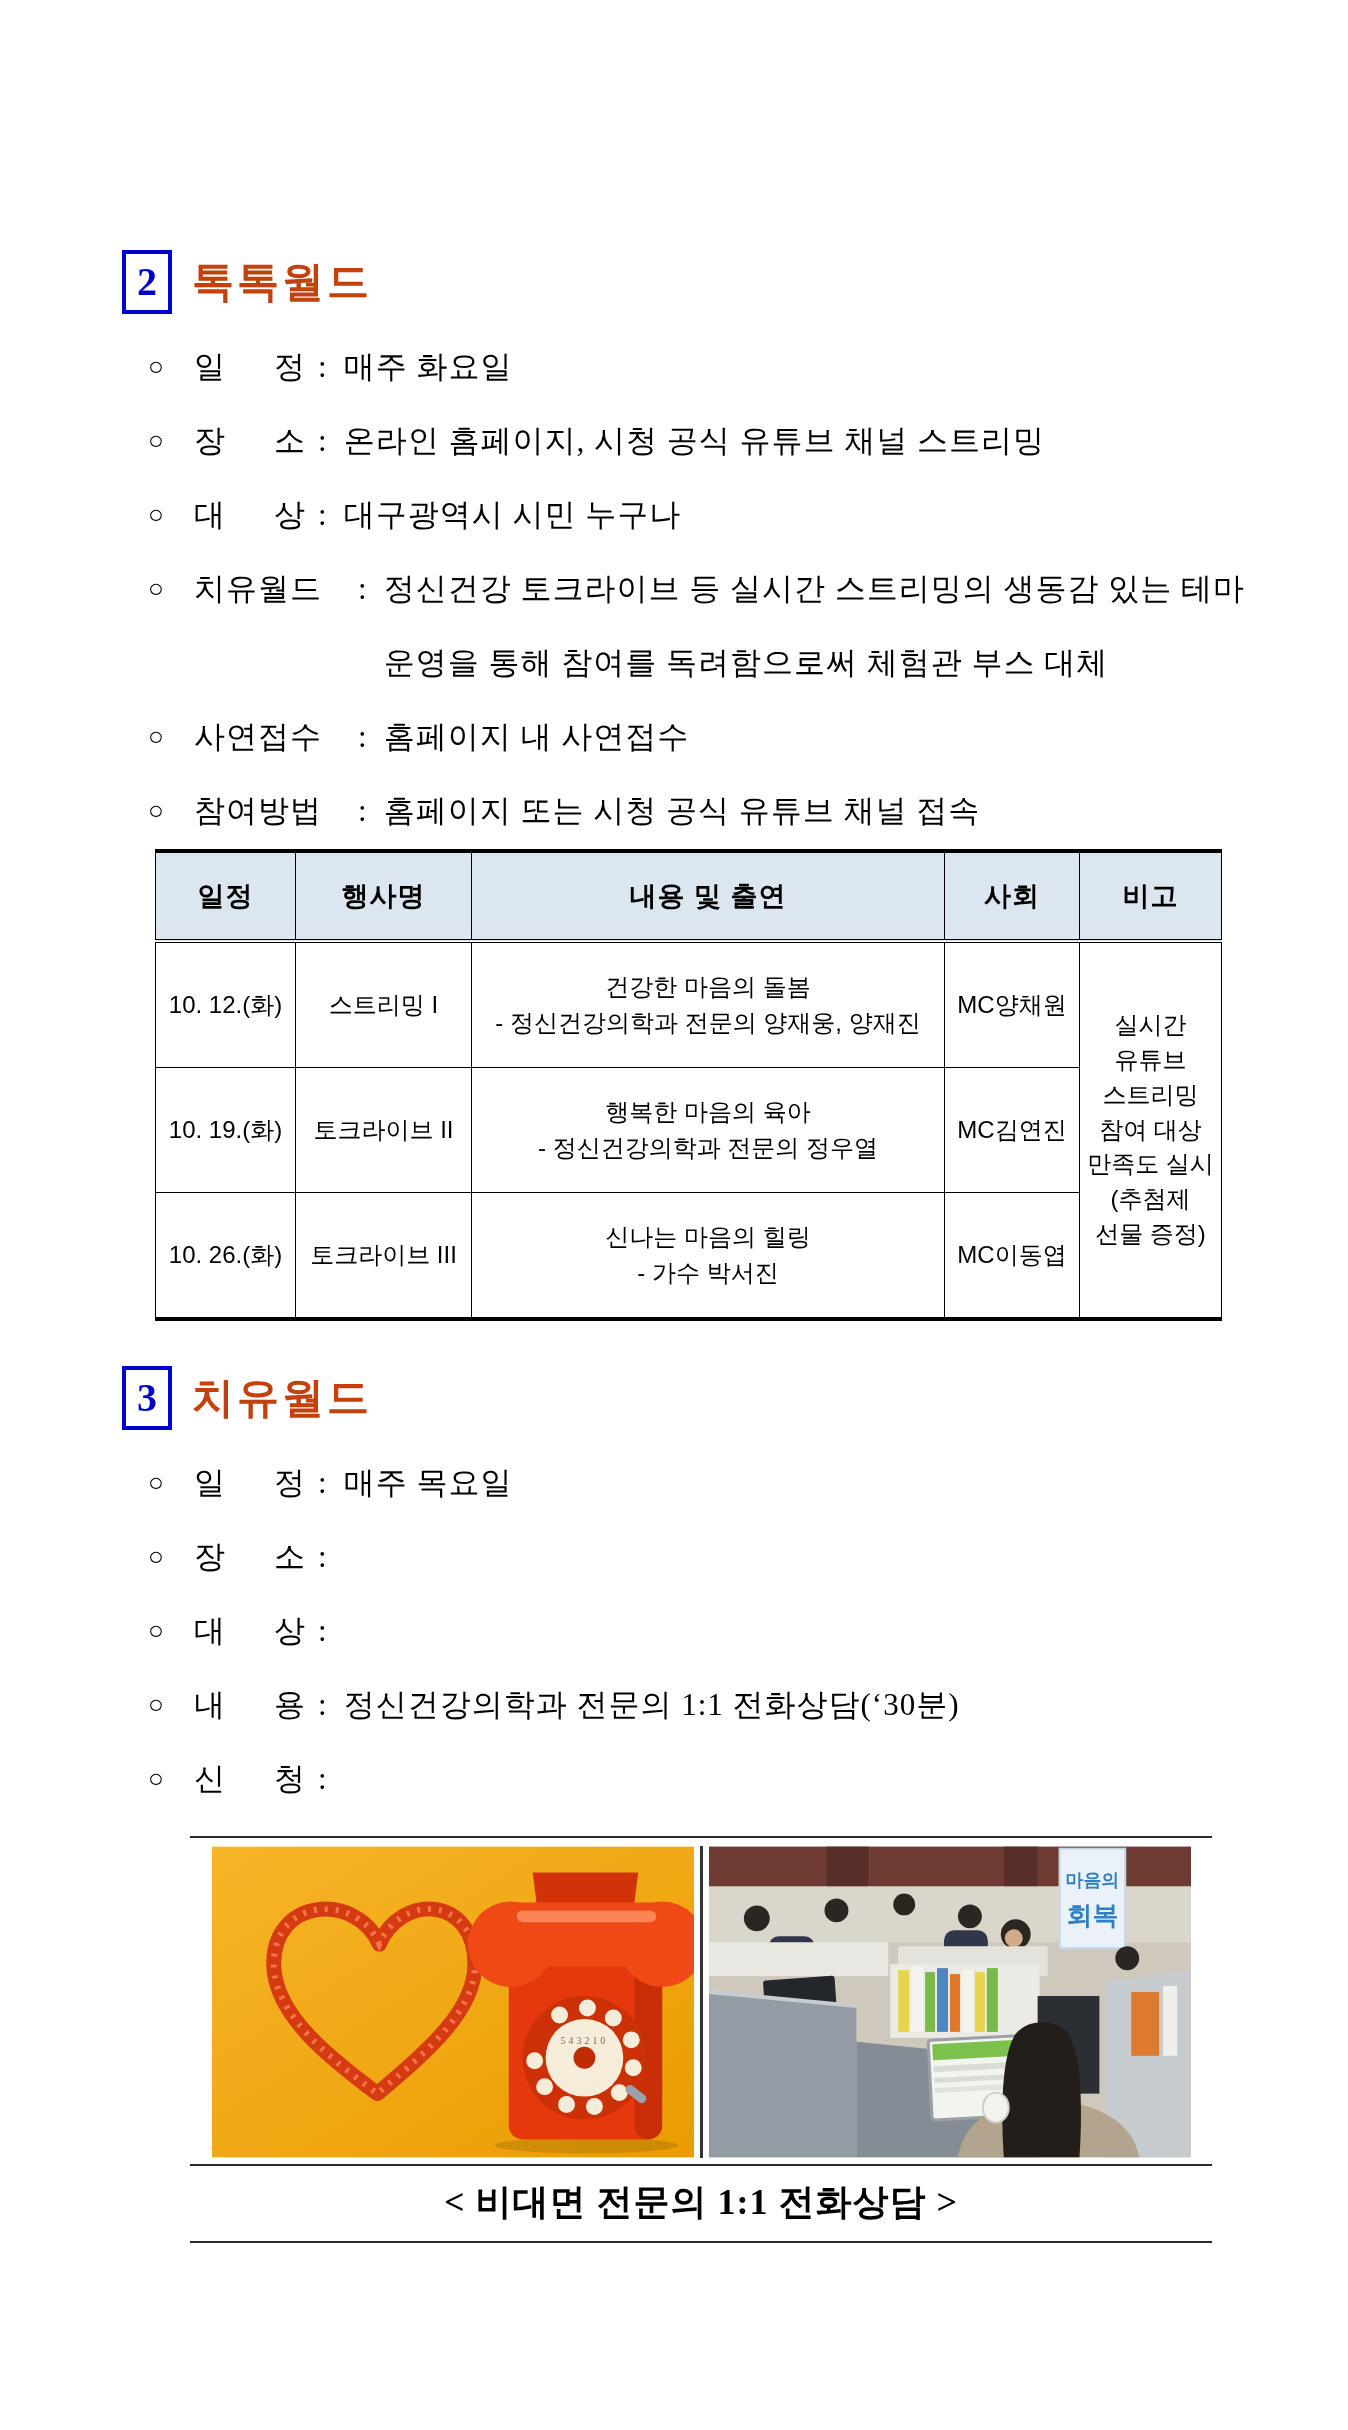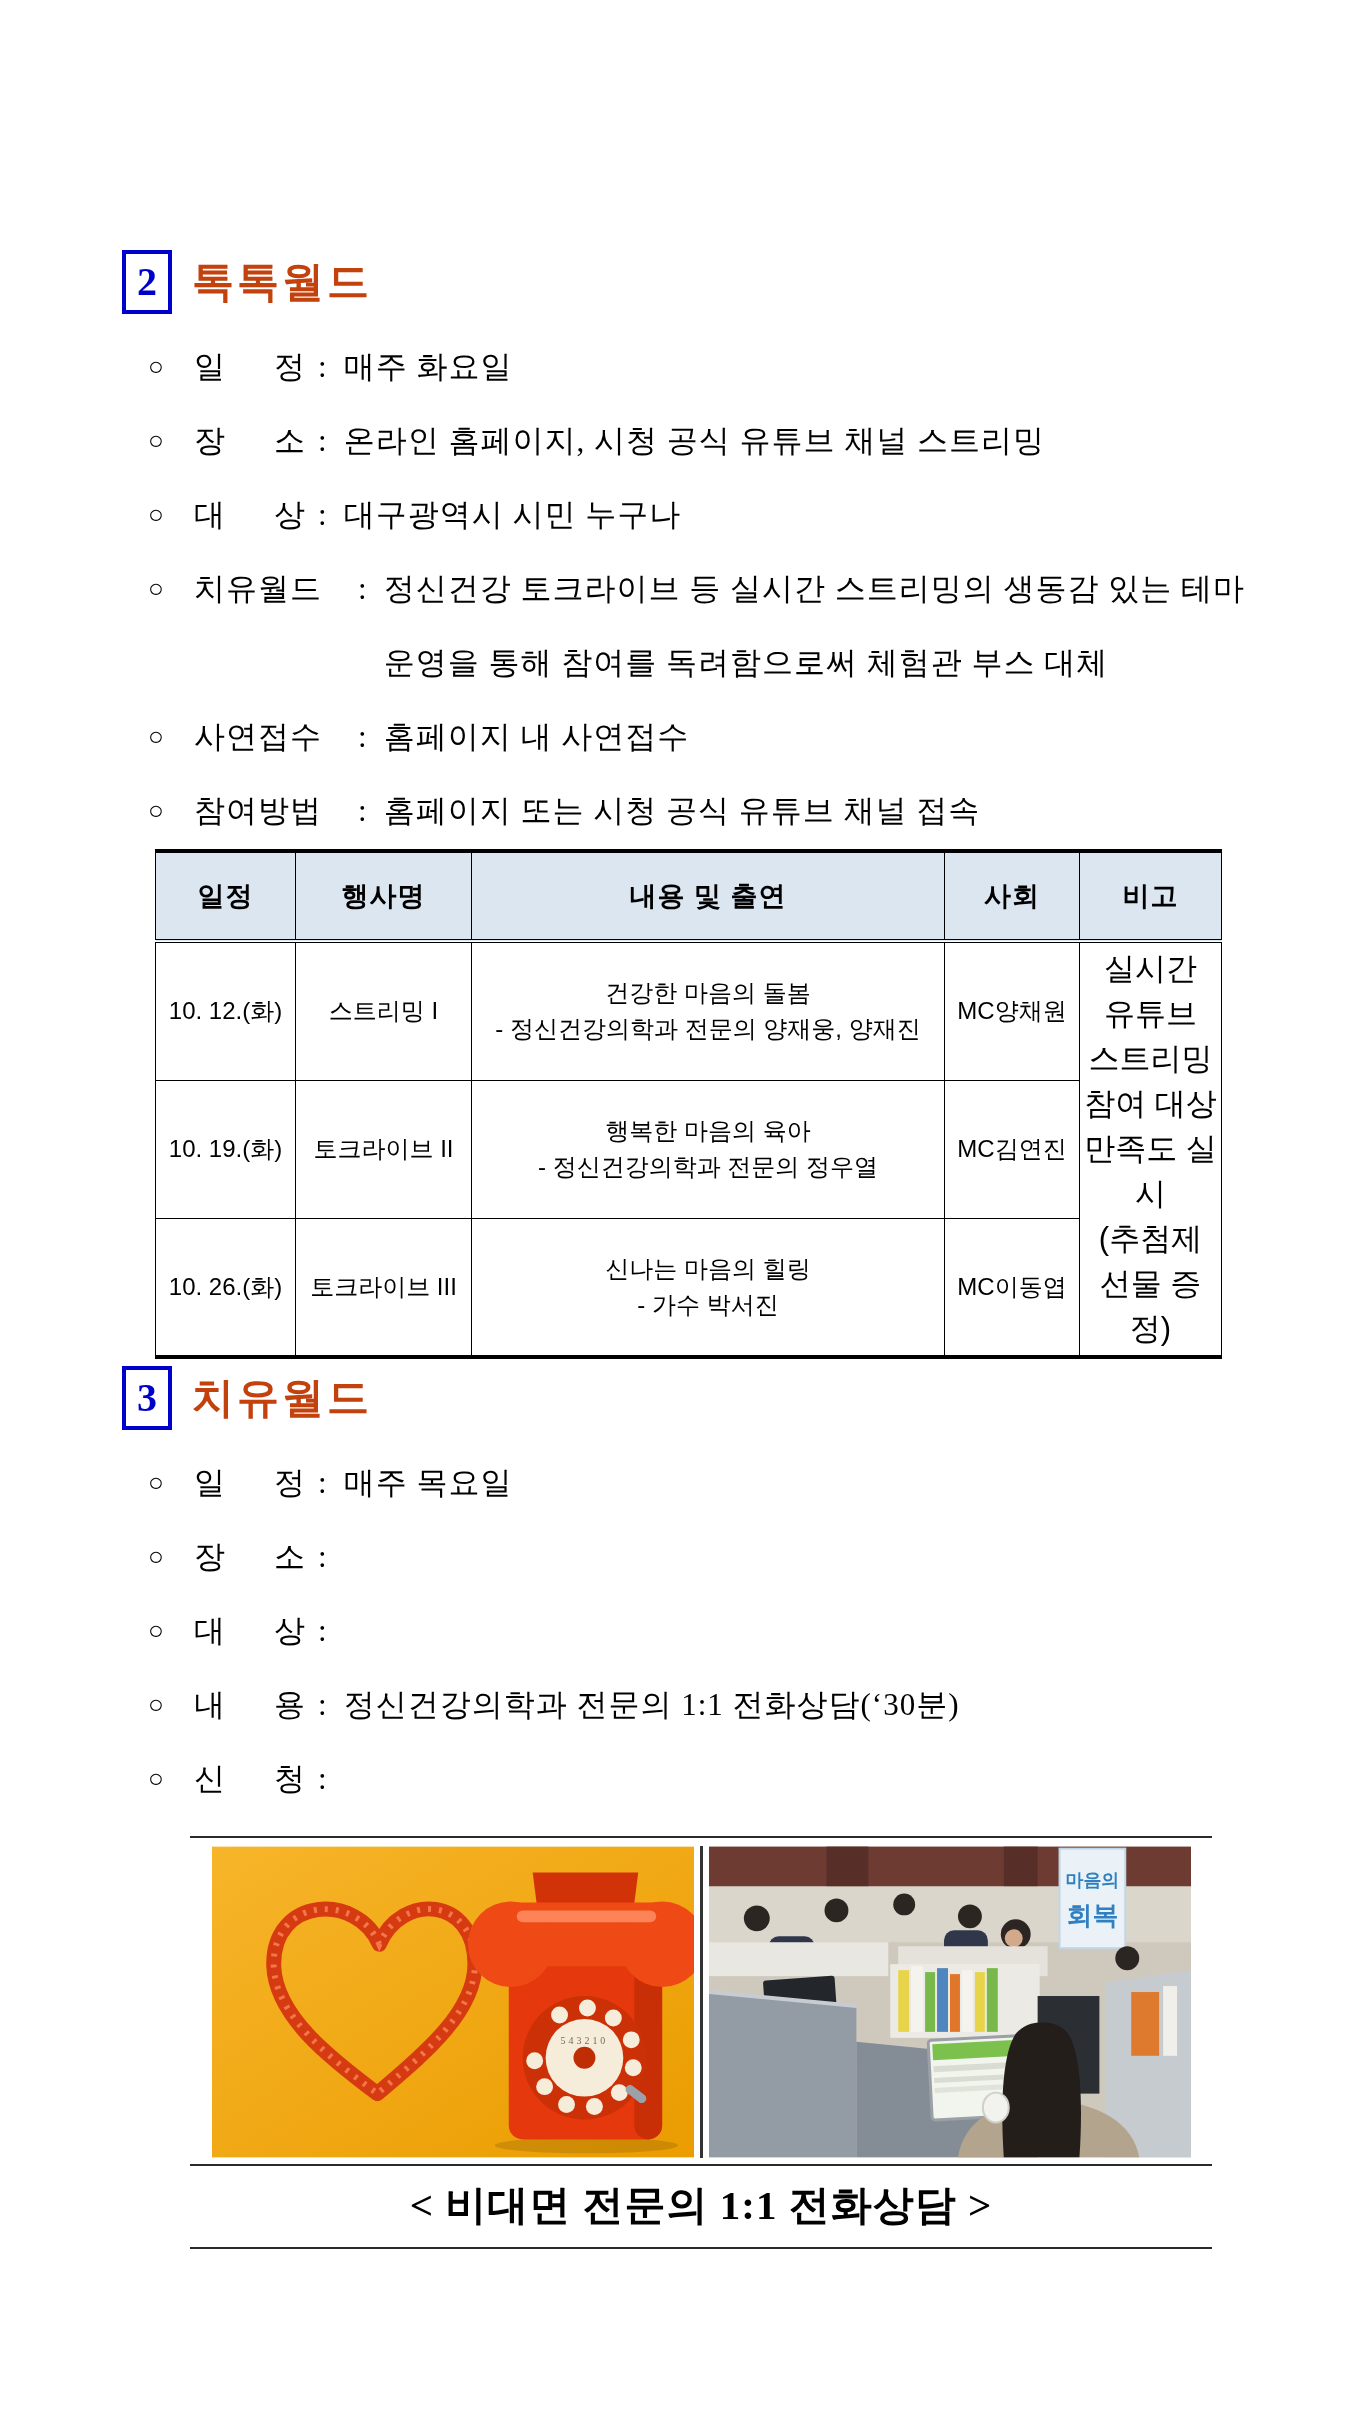--- a/index.html
+++ b/index.html
@@ -47,30 +47,30 @@
   }
   #schedule-table th {
     background:#dce6f1; border:1px solid #000; border-top:none;
     border-bottom:4px double #000;
     height:84px; font-weight:bold; font-size:27px; letter-spacing:1px;
   }
   #schedule-table td {
     border:1px solid #000; height:116px; padding:4px 4px; vertical-align:middle;
   }
   .cell-pre { white-space:pre-line; line-height:1.5; }
-  .note-cell { white-space:pre-line; line-height:1.45; font-size:31px; }
+  .note-cell { white-space:pre-line; line-height:1.45; font-size:24px; }
 
   
   #figure { position:absolute; top:1836px; left:190px; width:1022px; }
   .fig-line { border:none; border-top:2px solid #2a2a2a; margin:0; }
   .fig-images { display:flex; justify-content:center; align-items:center; padding:8px 0 6px 0; }
   .fig-img { width:482px; height:312px; display:block; }
   .fig-divider { width:3px; height:312px; background:#333; margin:0 6px; }
   .fig-caption {
-    text-align:center; font-weight:bold; font-size:41px; letter-spacing:1px;
+    text-align:center; font-weight:bold; font-size:36px; letter-spacing:1px;
     padding:12px 0 14px 0;
   }
 </style>
 </head>
 <body>
 
 <div class="page">
 
   <div class="sec-heading" id="sec2-heading">
     <span class="num-box">2</span>

